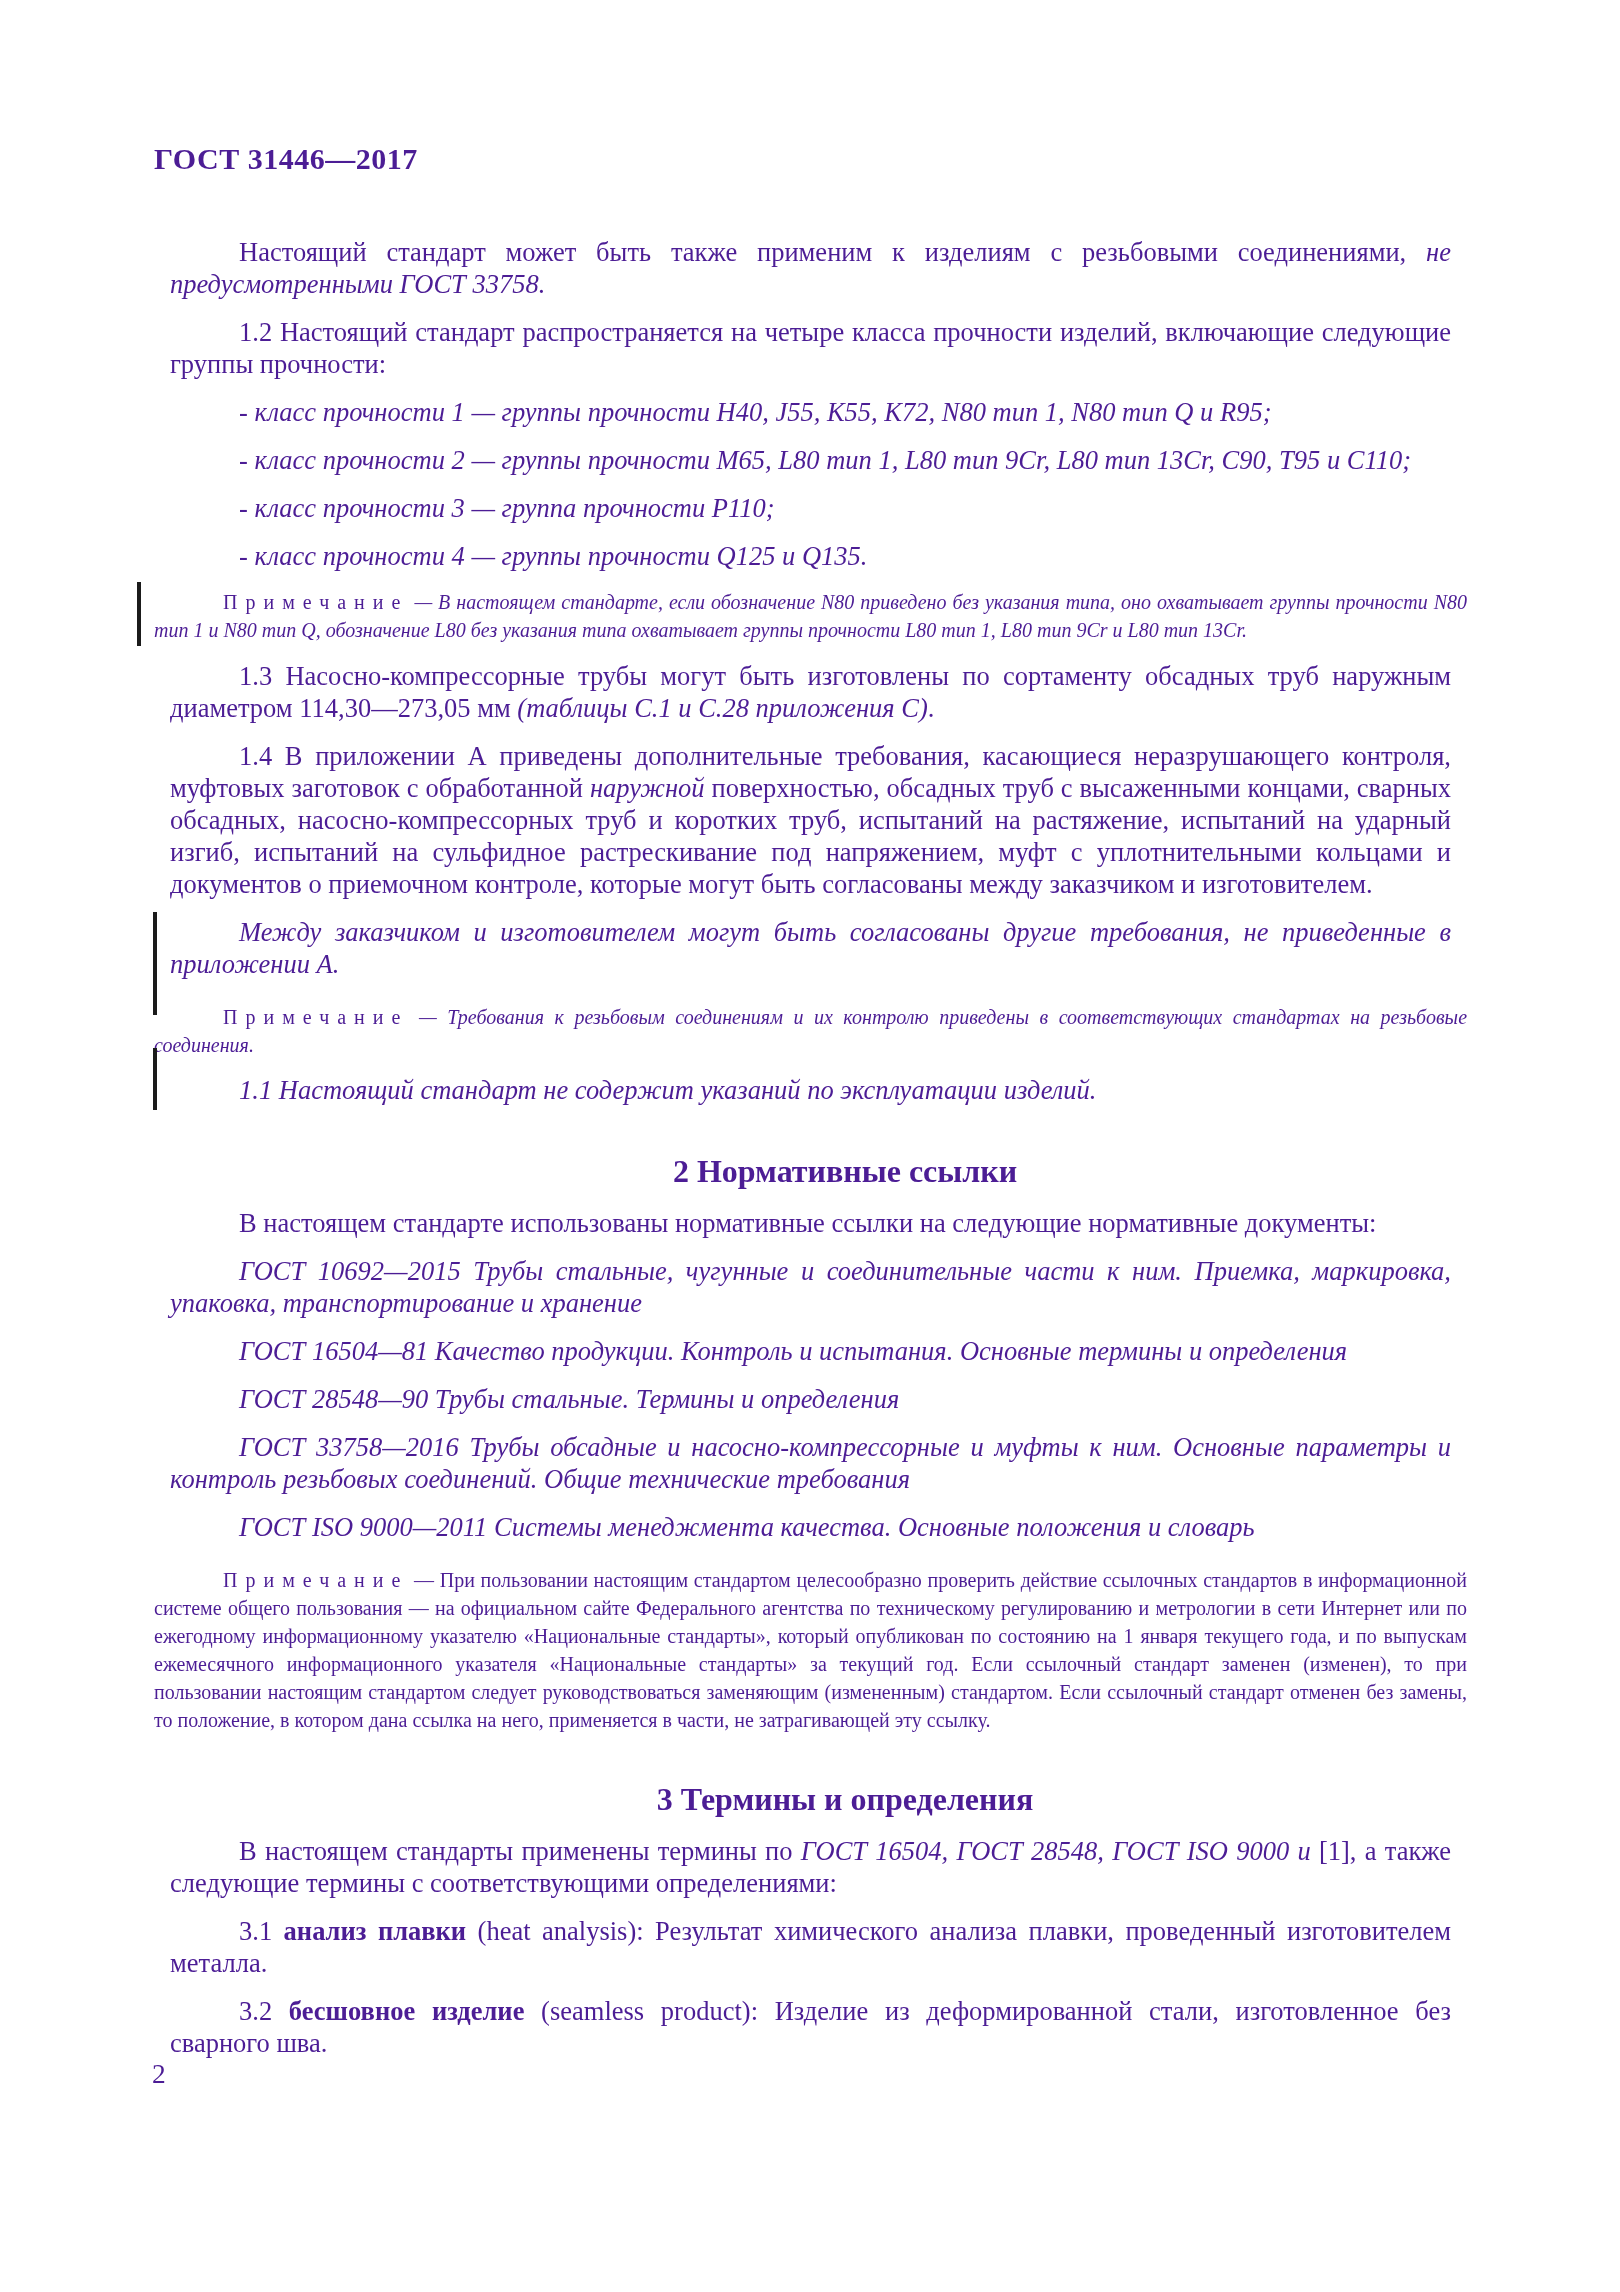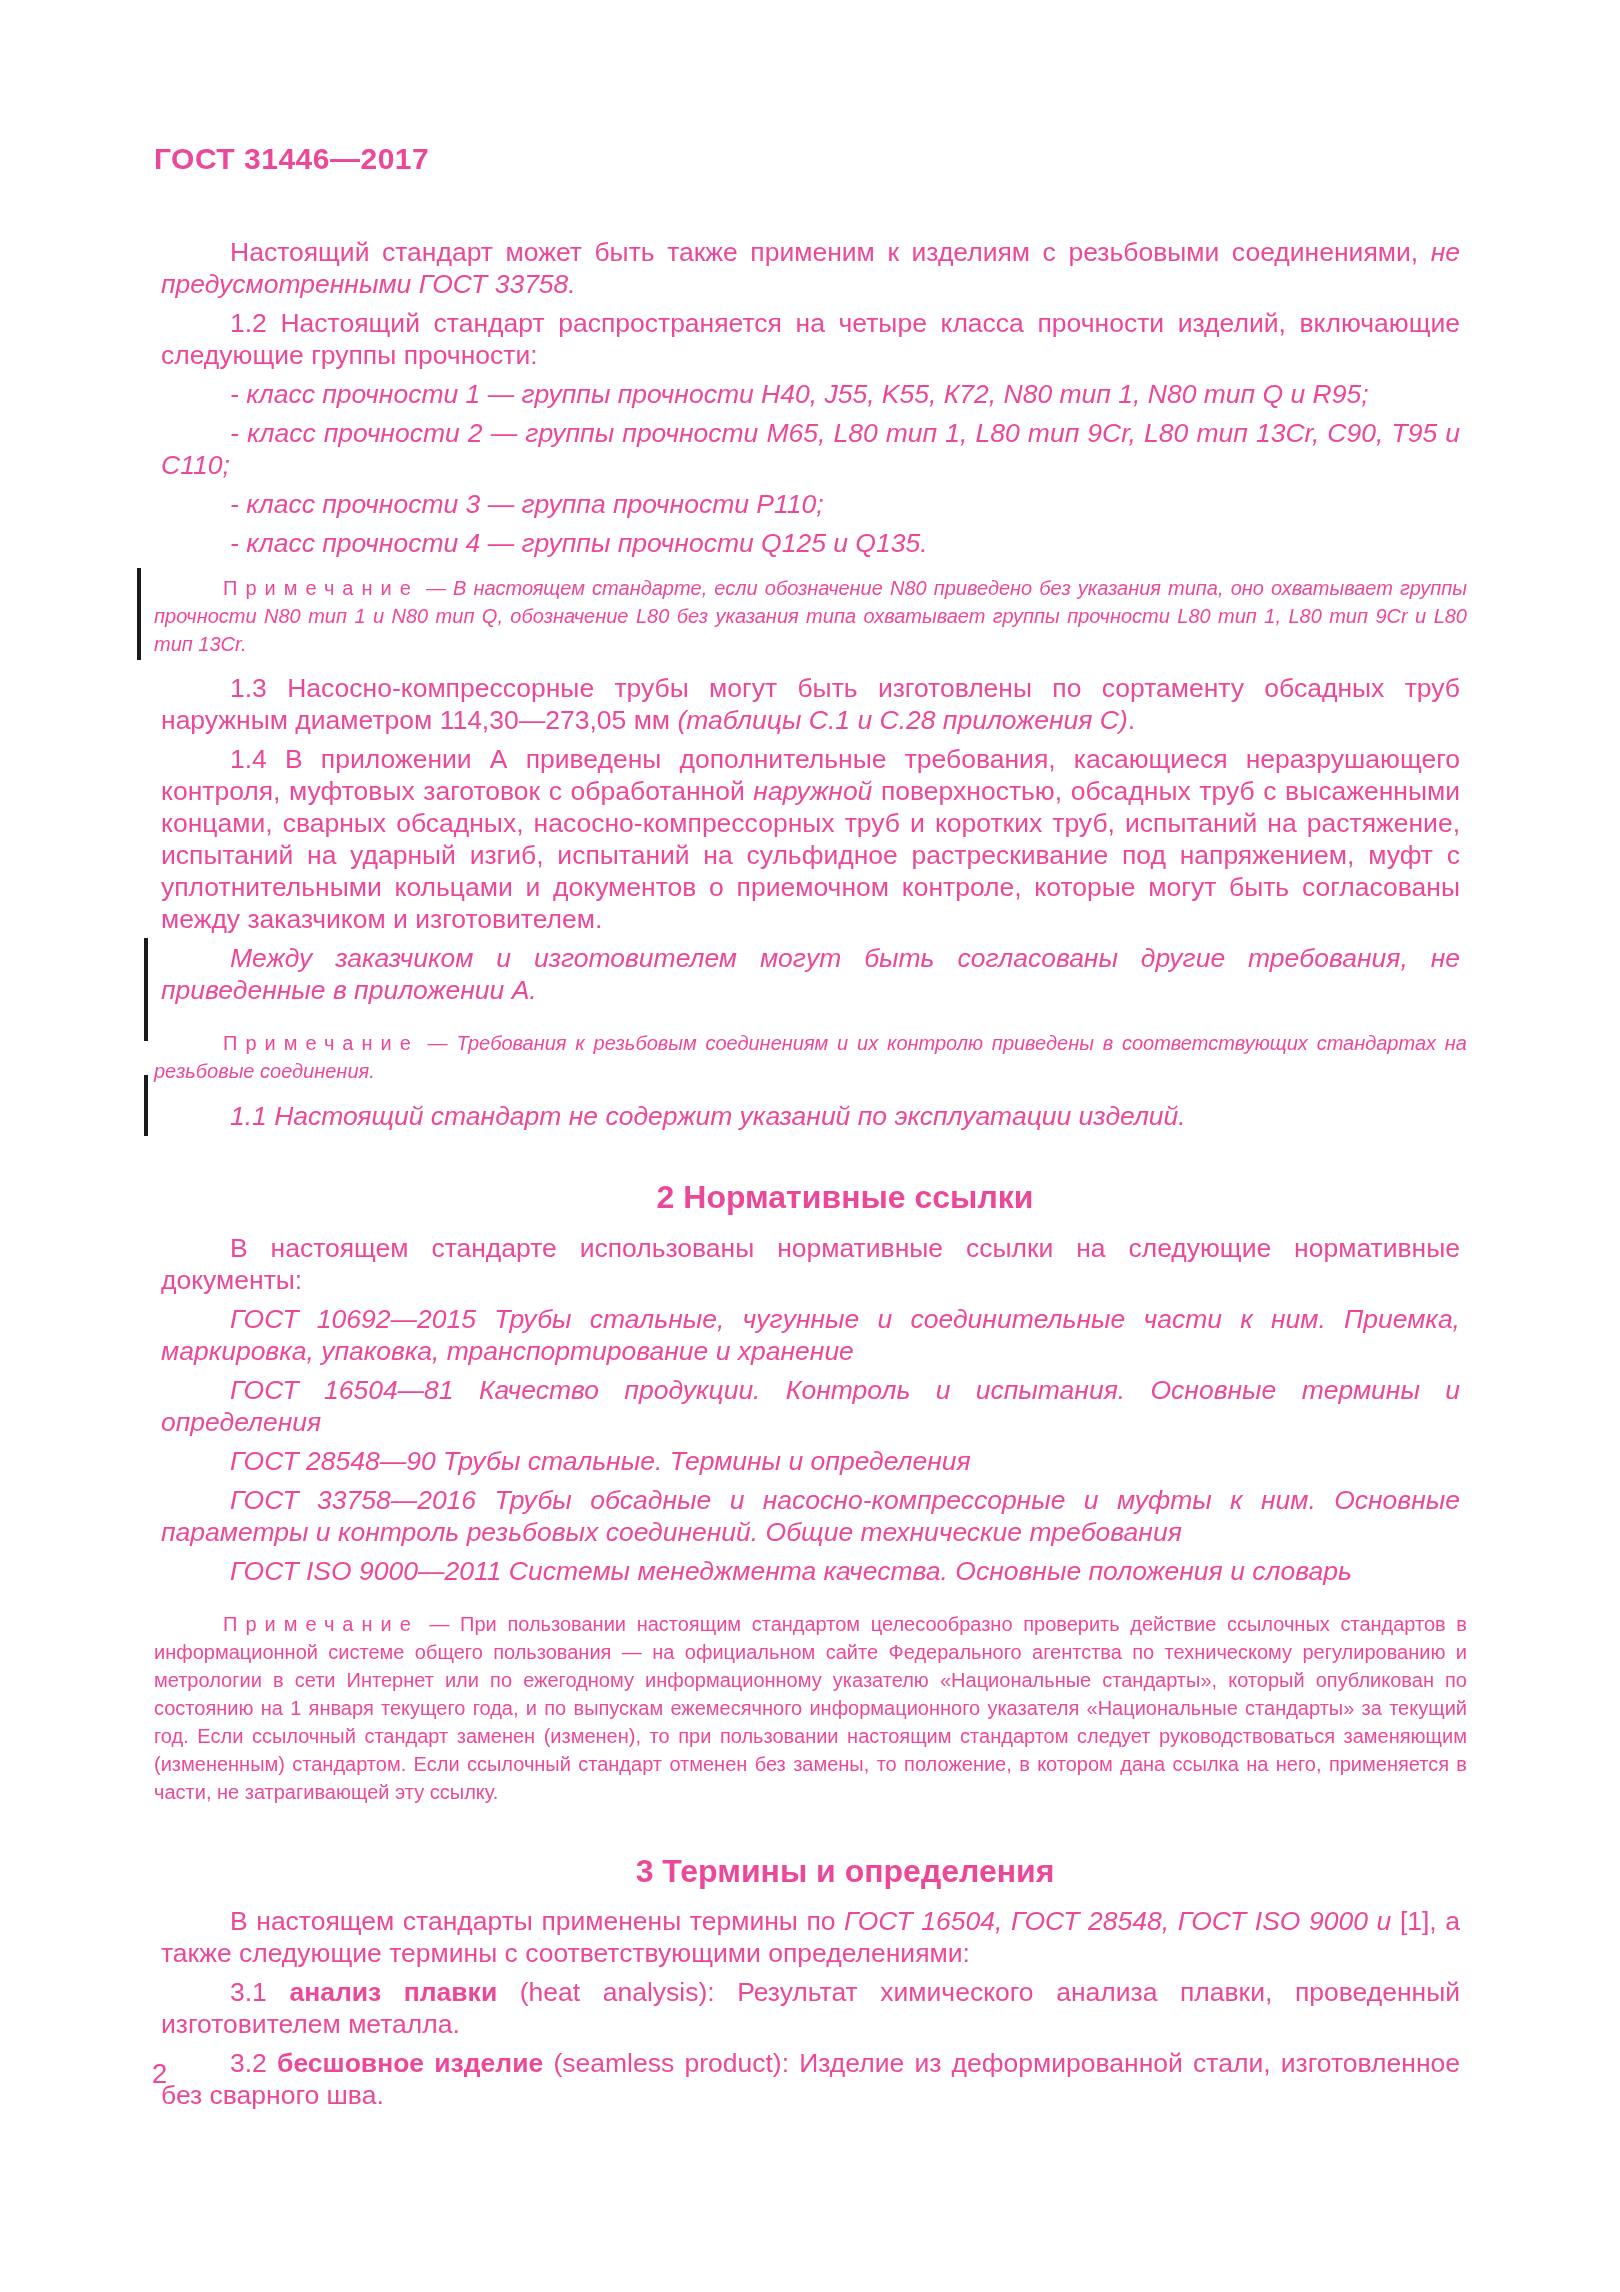--- a/index.html
+++ b/index.html
@@ -2,41 +2,41 @@
 <html lang="ru"><head>
 <meta charset="utf-8">
 <style>
   * { box-sizing: border-box; }
   html, body { margin: 0; padding: 0; background: #ffffff; }
   .page {
     position: relative;
     width: 1620px;
     height: 2293px;
     background: #ffffff;
-    color: #ec4899;
-    font-family: Liberation Sans, sans-serif;
+    color: #4c1d95;
+    font-family: Liberation Serif, serif;
     overflow: hidden;
   }
   .content {
     position: absolute;
     left: 154px;
     top: 140px;
     width: 1313px;
   }
   .doc-header {
     font-size: 30px;
     line-height: 37px;
     font-weight: 700;
     margin: 0 0 59px 0;
     letter-spacing: 0.5px;
   }
   .b {
     font-size: 26.5px;
     line-height: 32px;
-    margin: 7px;
+    margin: 16px;
     text-align: justify;
     text-indent: 69px;
   }
   .it { font-style: italic; }
   .bold { font-weight: 700; }
   .rel { position: relative; }
   .note {
     position: relative;
     font-size: 20px;
     line-height: 28px;

